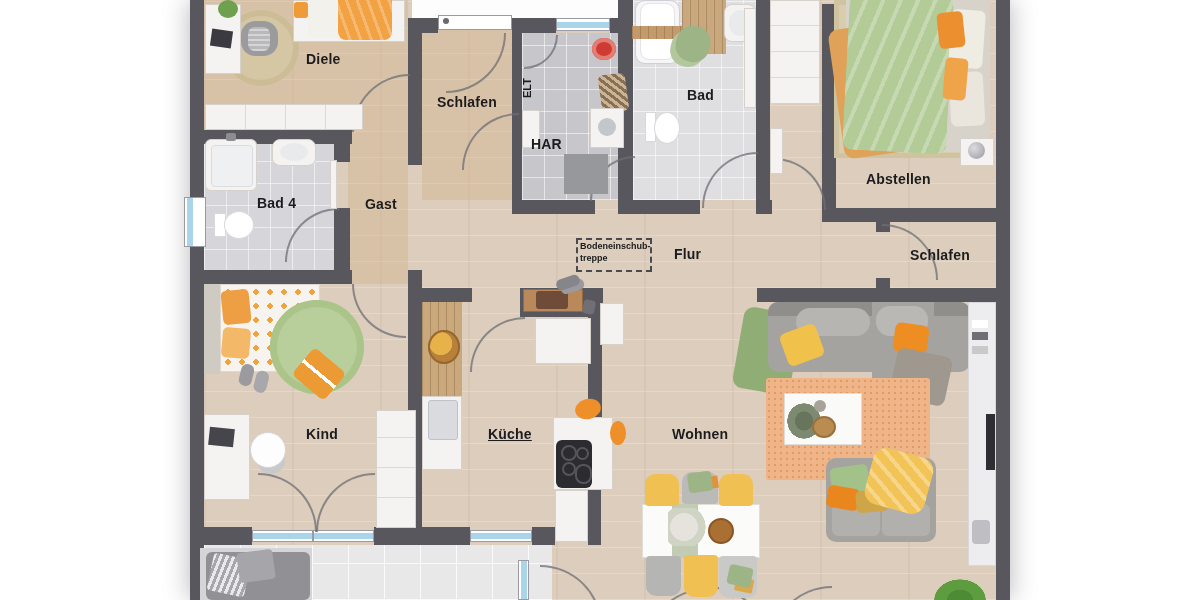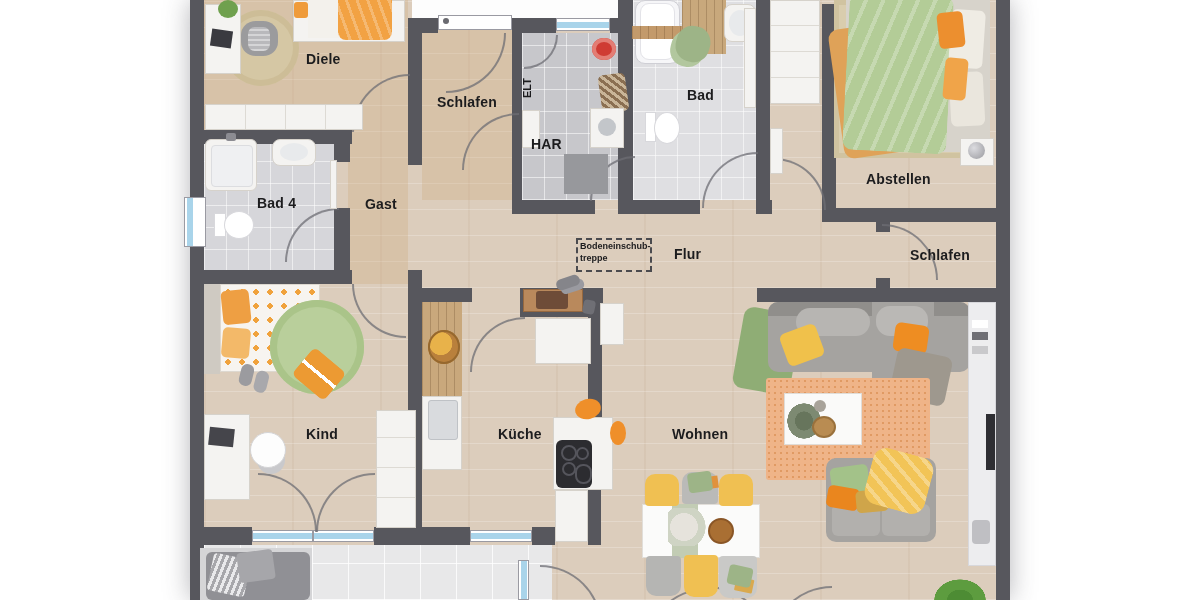--- a/index.html
+++ b/index.html
@@ -255,16 +255,16 @@
   <div class="a lbl" style="left:437px;top:94px;">Schlafen</div>
   <div class="a lblv" style="left:521px;top:58px;height:40px;">ELT</div>
   <div class="a lbl" style="left:531px;top:136px;">HAR</div>
   <div class="a lbl" style="left:687px;top:87px;">Bad</div>
   <div class="a lbl" style="left:866px;top:171px;">Abstellen</div>
   <div class="a lbl" style="left:257px;top:195px;">Bad 4</div>
   <div class="a lbl" style="left:365px;top:196px;">Gast</div>
   <div class="a lbl" style="left:674px;top:246px;">Flur</div>
   <div class="a lbl" style="left:910px;top:247px;">Schlafen</div>
   <div class="a lbl" style="left:306px;top:426px;">Kind</div>
-  <div class="a lbl" style="left:498px;top:426px;">Küche</div>
+  <div class="a lbl" style="left:488px;top:426px;text-decoration:underline;">Küche</div>
   <div class="a lbl" style="left:672px;top:426px;">Wohnen</div>
 
 </div>
 
 </body></html>

